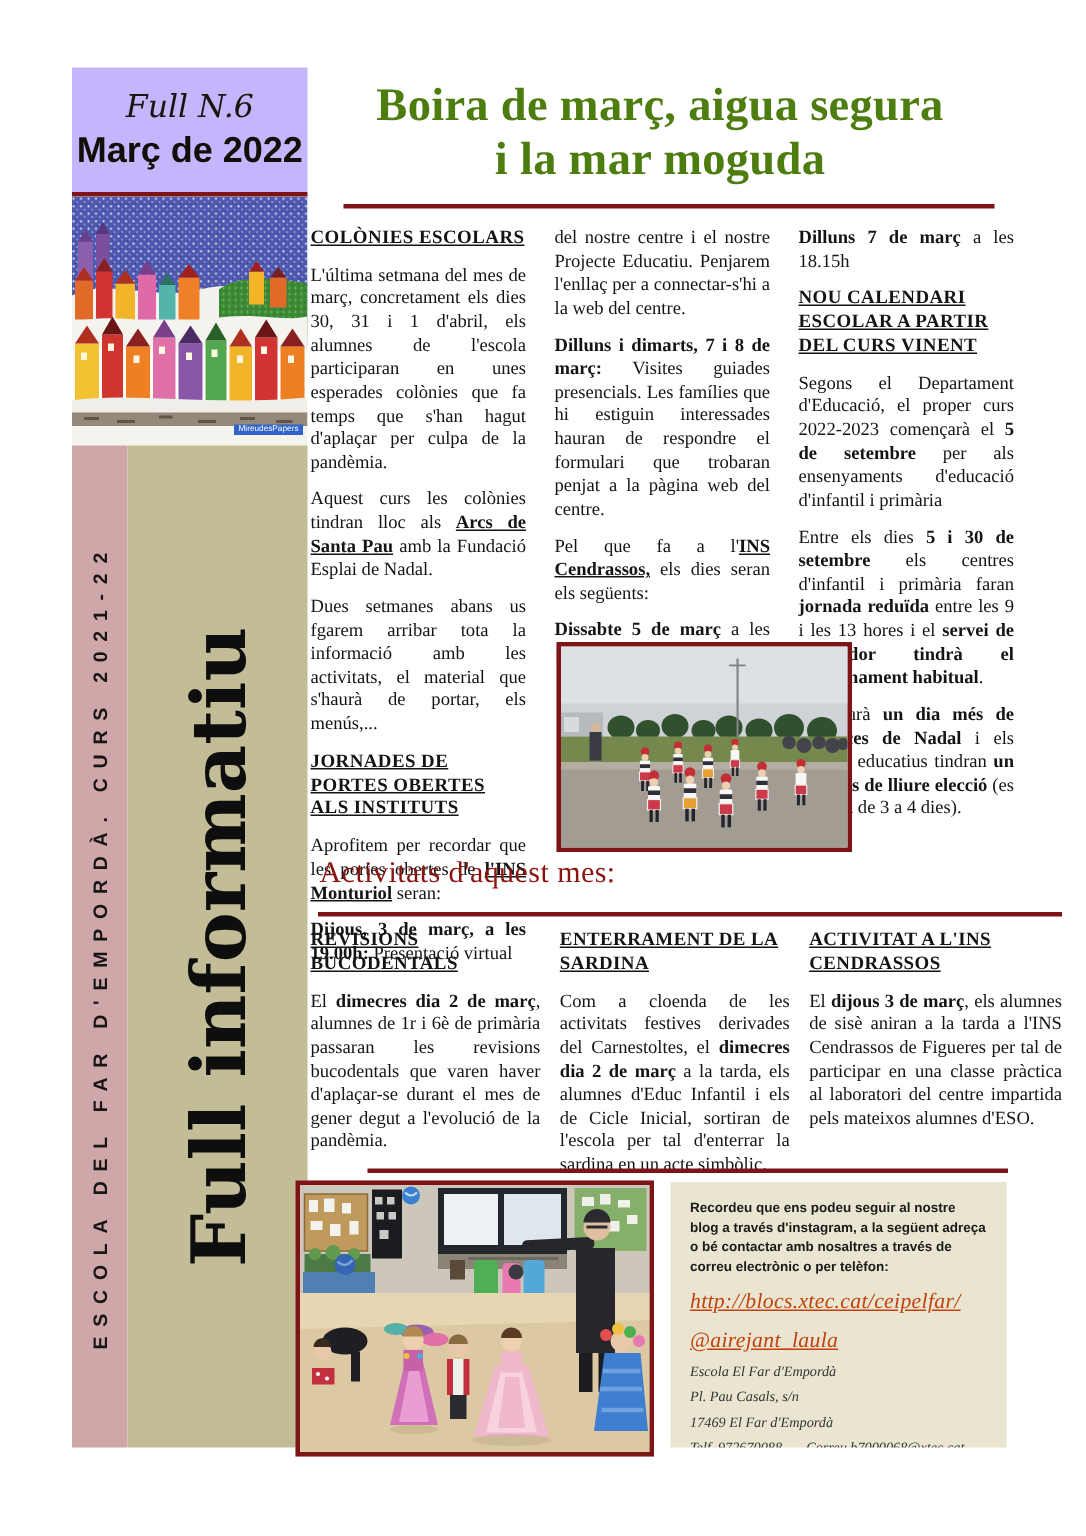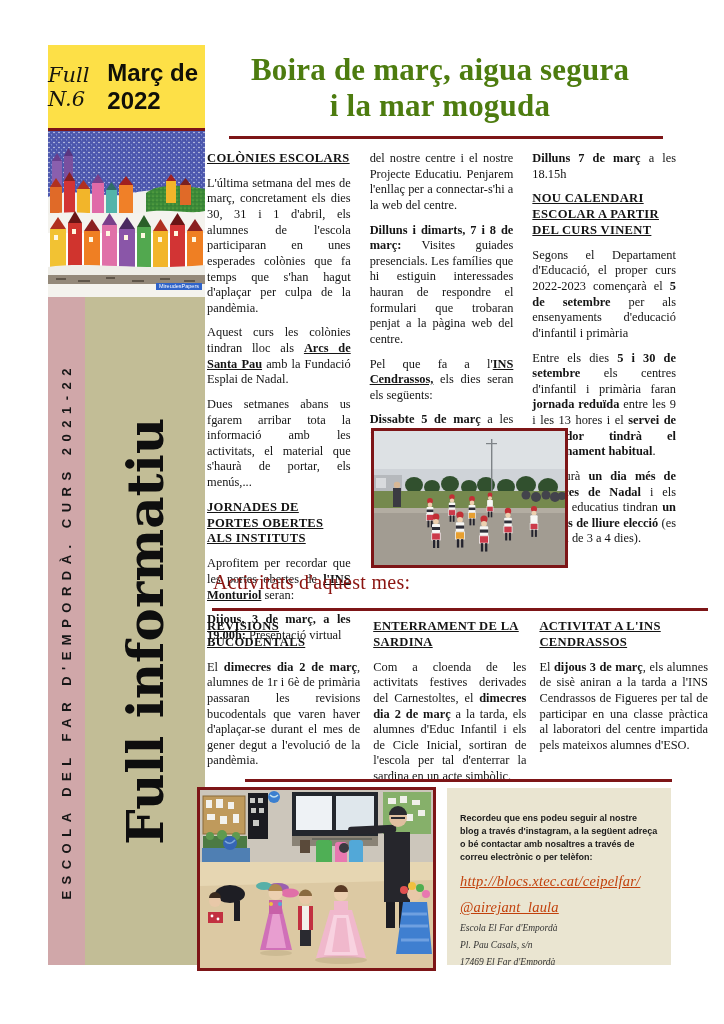--- a/index.html
+++ b/index.html
@@ -1,21 +1,21 @@
 <!DOCTYPE html>
 <html><head>
 <meta charset="utf-8">
 <style>
   html,body{margin:0;padding:0;background:#ffffff;}
   .page{position:relative;width:724px;height:1024px;background:#ffffff;overflow:hidden;
         font-family:"Liberation Serif",serif;color:#111;}
 
   
-  .masthead{position:absolute;left:48px;top:45px;width:157px;height:83px;background:#fde047;
-            display:flex;flex-direction:row;align-items:center;justify-content:center;gap:4px;}
+  .masthead{position:absolute;left:48px;top:45px;width:157px;height:83px;background:#c4b5fd;
+            display:flex;flex-direction:column;align-items:center;justify-content:center;gap:4px;text-align:center;}
   .masthead .issue{font-family:"DejaVu Serif",serif;font-style:italic;font-size:21px;color:#16160f;}
   .masthead .date{font-family:"Liberation Sans",sans-serif;font-weight:bold;font-size:24px;color:#101008;}
 
   .painting{position:absolute;left:48px;top:128px;width:157px;height:169px;border-top:3px solid #7d1517;box-sizing:border-box;}
   .painting svg{display:block;width:100%;height:100%;}
   .watermark{position:absolute;right:3px;bottom:7px;background:#2f63c9;color:#fff;
              font-family:"Liberation Sans",sans-serif;font-size:5.5px;padding:1px 3px;line-height:1;}
 
   .strip-pink{position:absolute;left:48px;top:297px;width:37px;height:668px;background:#d0a7a9;
               display:flex;align-items:center;justify-content:center;}
@@ -47,21 +47,21 @@
   .divider{position:absolute;left:245px;top:779px;width:427px;height:3px;background:#7d1517;}
 
   
   .photo{position:absolute;border:3px solid #7d1517;box-sizing:border-box;background:#ccc;}
   .photo svg{display:block;width:100%;height:100%;}
   .photo-drummers{left:371px;top:428px;width:197px;height:140px;}
   .photo-carnival{left:197px;top:787px;width:239px;height:184px;}
 
   
   .contact{position:absolute;left:447px;top:788px;width:224px;height:177px;background:#eae5d1;
-           box-sizing:border-box;padding:24px 13px;overflow:hidden;}
+           box-sizing:border-box;padding:11px 13px;overflow:hidden;}
   .contact .intro{font-family:"Liberation Sans",sans-serif;font-weight:bold;font-size:9px;
                   line-height:1.45;color:#1a1a1a;}
   .contact .link{font-style:italic;font-size:14.5px;text-decoration:underline;color:#c2410c;
                  margin-top:9px;letter-spacing:0.2px;display:block;cursor:pointer;}
   .contact .addr{font-style:italic;font-size:9.5px;color:#333;margin-top:7px;}
   .contact .addr-row{display:flex;gap:16px;}
 </style>
 </head>
 <body>
 

